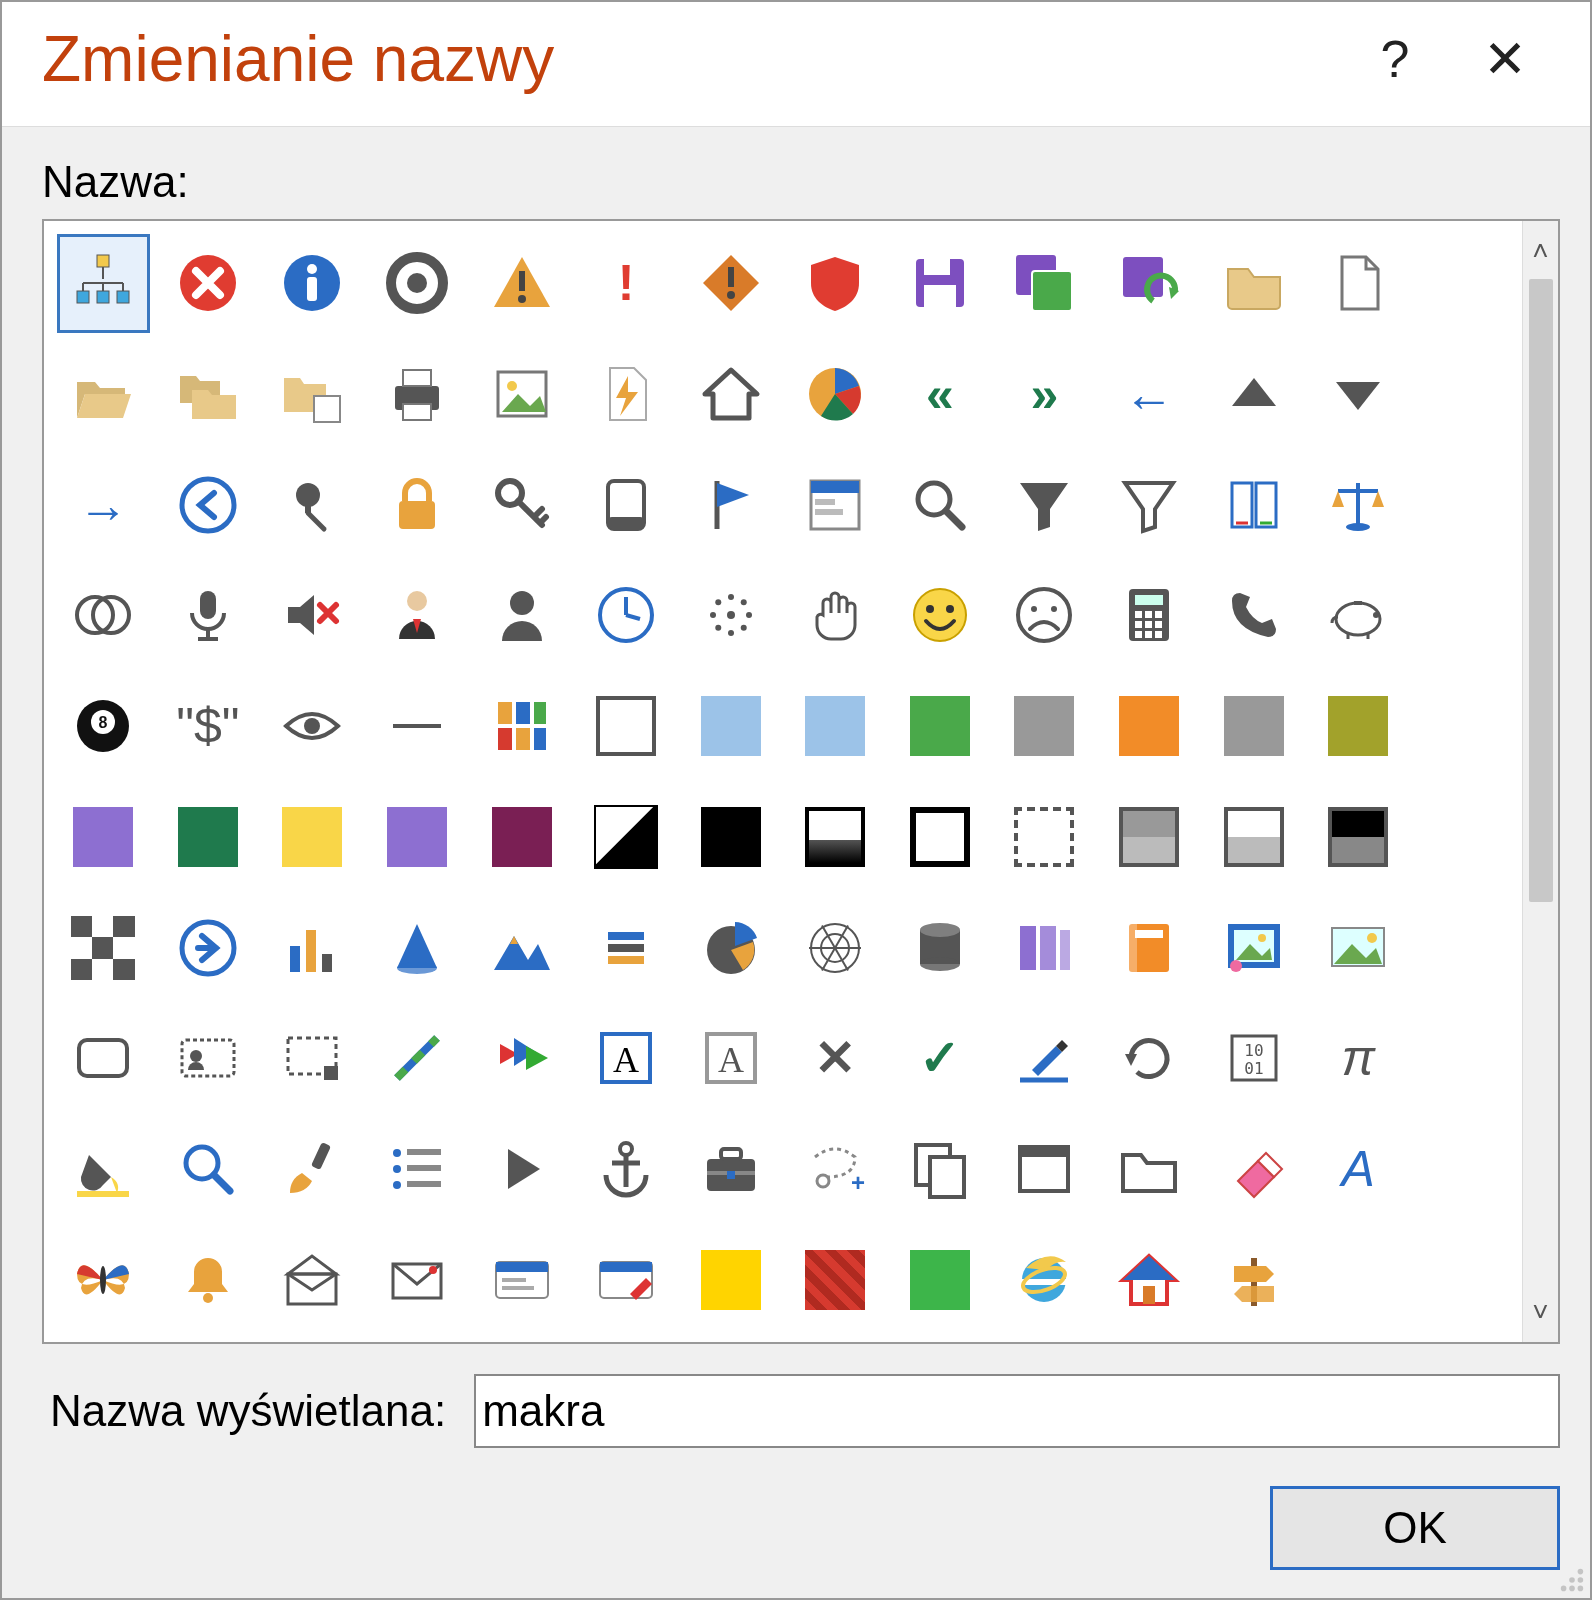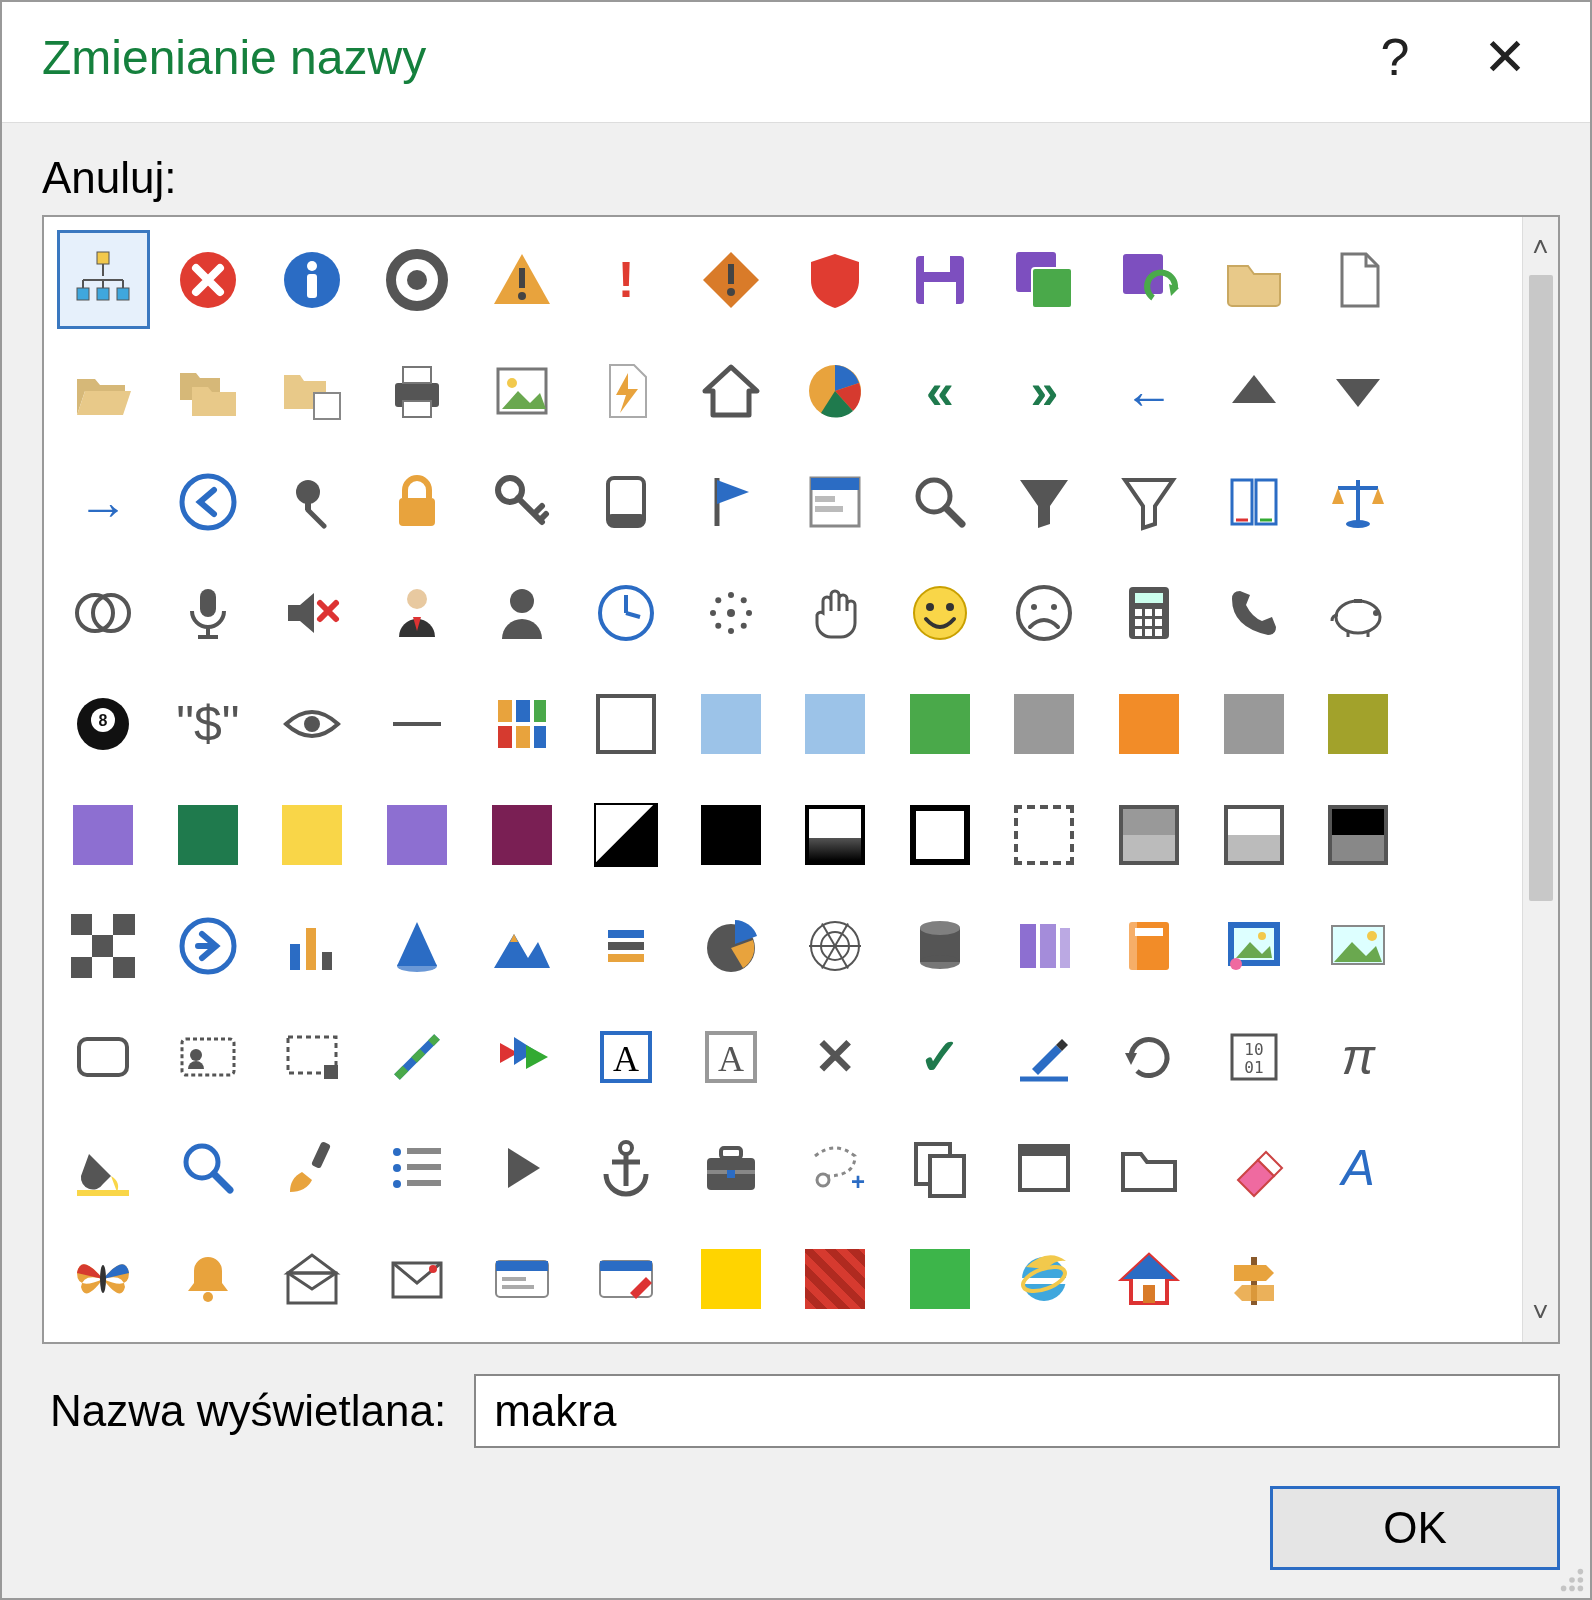--- a/index.html
+++ b/index.html
@@ -19,23 +19,23 @@
     flex-direction: column;
   }
   .titlebar {
     display: flex;
     align-items: center;
     background: #fff;
     padding: 20px 30px 30px 40px;
     border-bottom: 1px solid #ddd;
   }
   .titlebar-title {
-    font-size: 48px;
+    font-size: 64px;
     flex: 1;
-    color: #15803d;
+    color: #c2410c;
   }
   .titlebar-btn {
     width: 110px;
     height: 70px;
     display: flex;
     align-items: center;
     justify-content: center;
     font-size: 52px;
     color: #222;
   }
@@ -116,21 +116,21 @@
     margin-top: 30px;
     gap: 28px;
   }
   .display-name-label {
     font-size: 44px;
     margin-left: 8px;
   }
   .display-name-input {
     flex: 1;
     font-size: 44px;
-    padding: 10px 18px;
+    padding: 10px 6px;
     border: 2px solid #888;
     background: #fff;
     font-family: inherit;
   }
   .buttons {
     display: flex;
     justify-content: flex-end;
     padding: 28px 30px 28px 40px;
   }
   .btn {
@@ -157,21 +157,21 @@
 <body>
 
 <div class="dialog">
   <div class="titlebar">
     <div class="titlebar-title">Zmienianie nazwy</div>
     <div class="titlebar-btn">?</div>
     <div class="titlebar-btn">✕</div>
   </div>
 
   <div class="body">
-    <div class="symbol-label">Anuluj:</div>
+    <div class="symbol-label">Nazwa:</div>
 
     <div class="symbol-area">
       <div class="symbol-grid" id="symbol-grid">
           <div class="cell selected">
             <div class="ico">
               <svg viewBox="0 0 64 64">
                 <rect x="26" y="4" width="12" height="12" fill="#f2c94c" stroke="#555"></rect>
                 <rect x="6" y="40" width="12" height="12" fill="#3fa7dd" stroke="#555"></rect>
                 <rect x="26" y="40" width="12" height="12" fill="#3fa7dd" stroke="#555"></rect>
                 <rect x="46" y="40" width="12" height="12" fill="#3fa7dd" stroke="#555"></rect>

